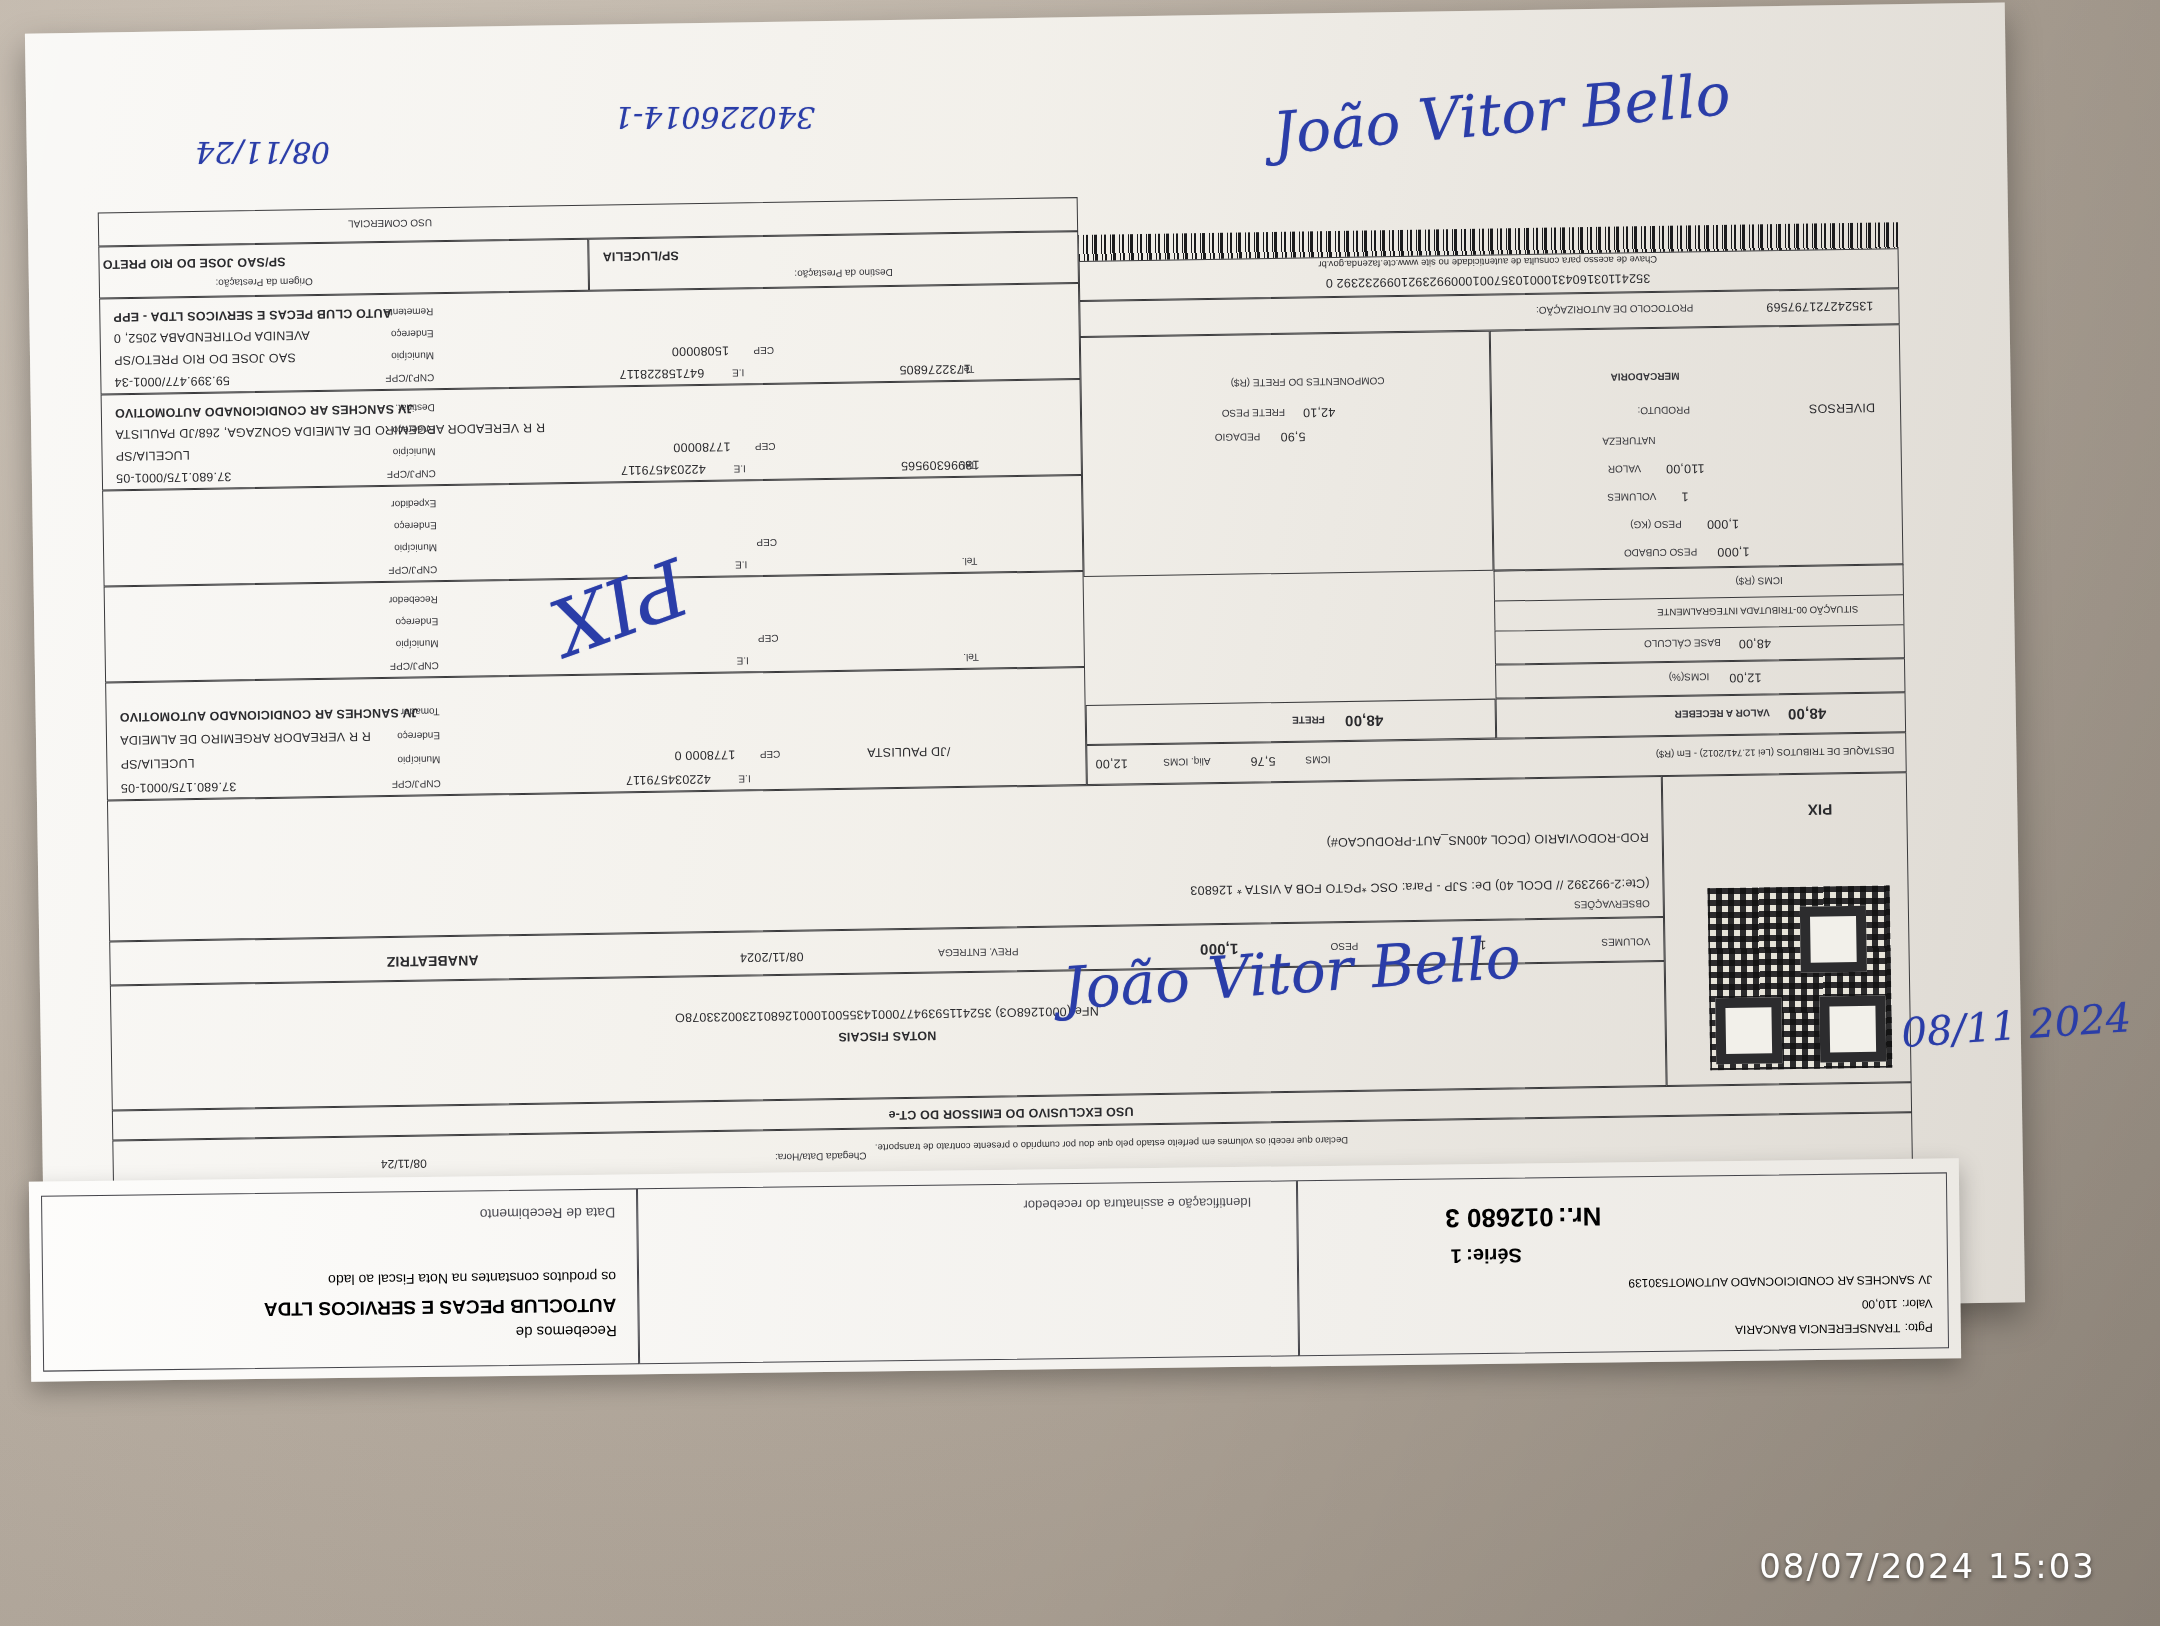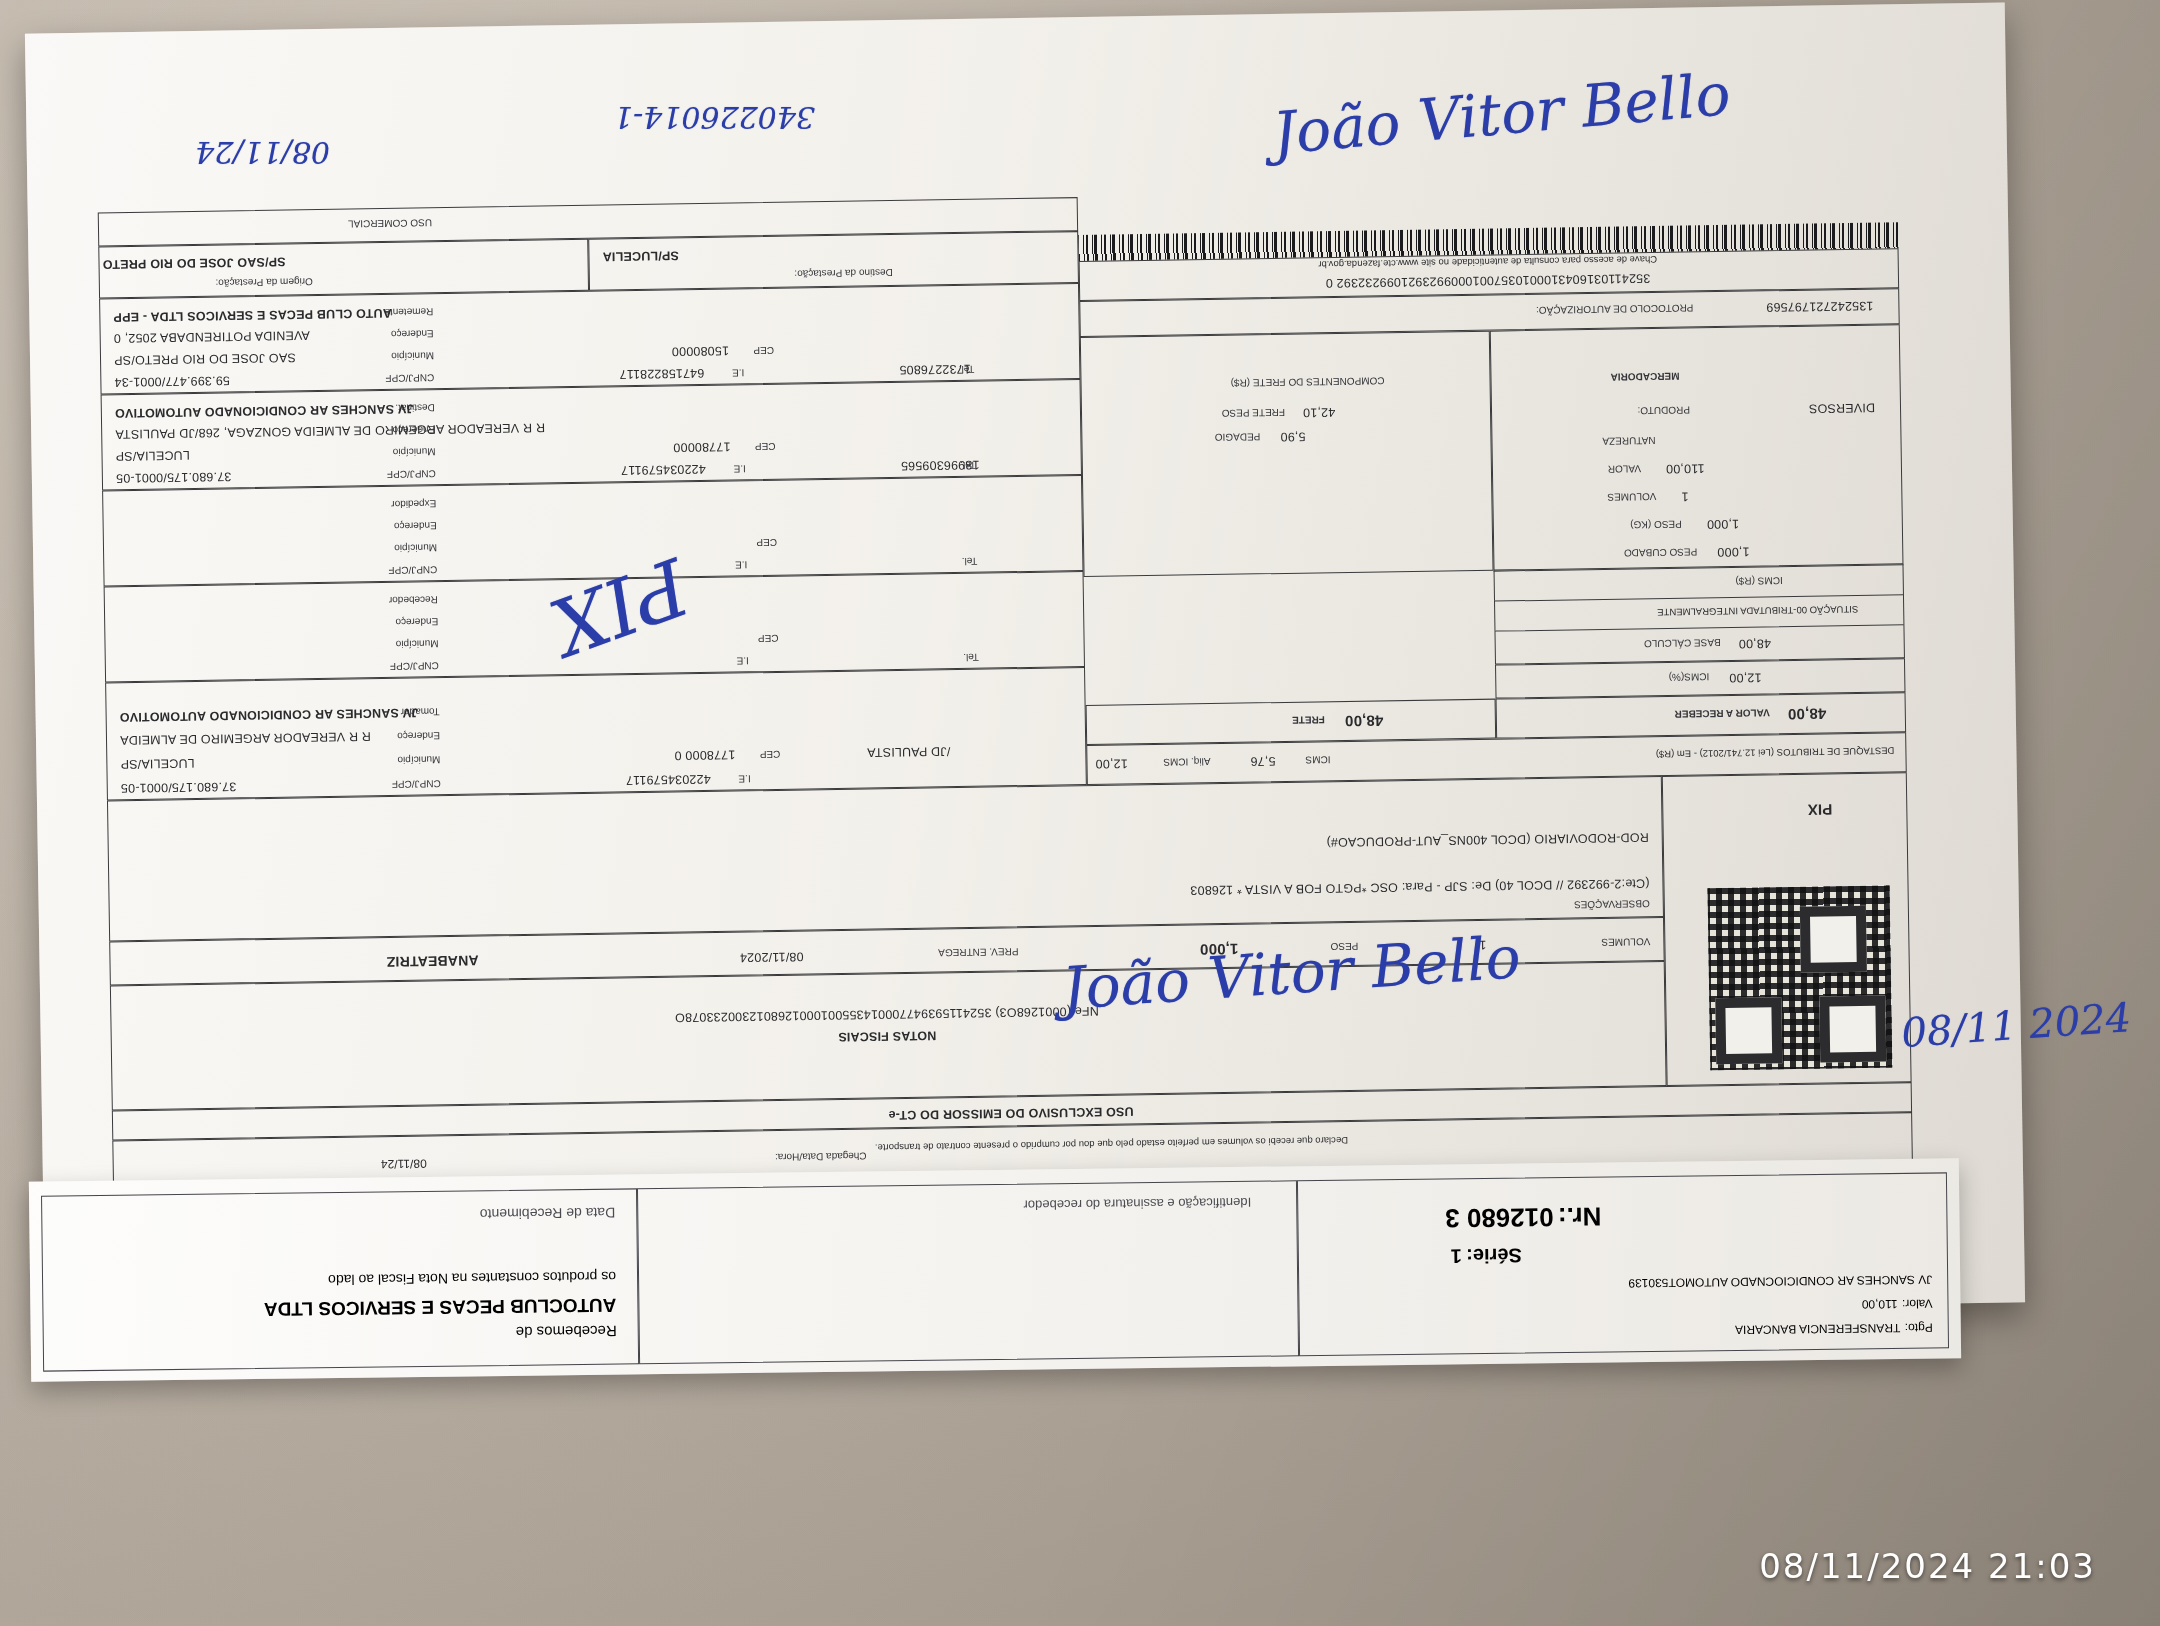--- a/index.html
+++ b/index.html
@@ -623,13 +623,13 @@
 <div class="hand" style="left:815px;top:135px;font-size:30px;transform:rotate(180deg);">340226014-1</div>
 
 <div class="hand" style="left:330px;top:170px;font-size:30px;transform:rotate(180deg);">08/11/24</div>
 
 <div class="hand" style="left:700px;top:625px;font-size:78px;transform:rotate(160deg);">PIX</div>
 
 <div class="hand" style="left:1060px;top:955px;font-size:58px;transform:rotate(-4deg);">João Vitor Bello</div>
 
 <div class="hand" style="left:1900px;top:1010px;font-size:40px;transform:rotate(-4deg);">08/11 2024</div>
 
-<div id="ts">08/11/2024  21:03</div>
+<div id="ts">08/07/2024  15:03</div>
 
 </body></html>

